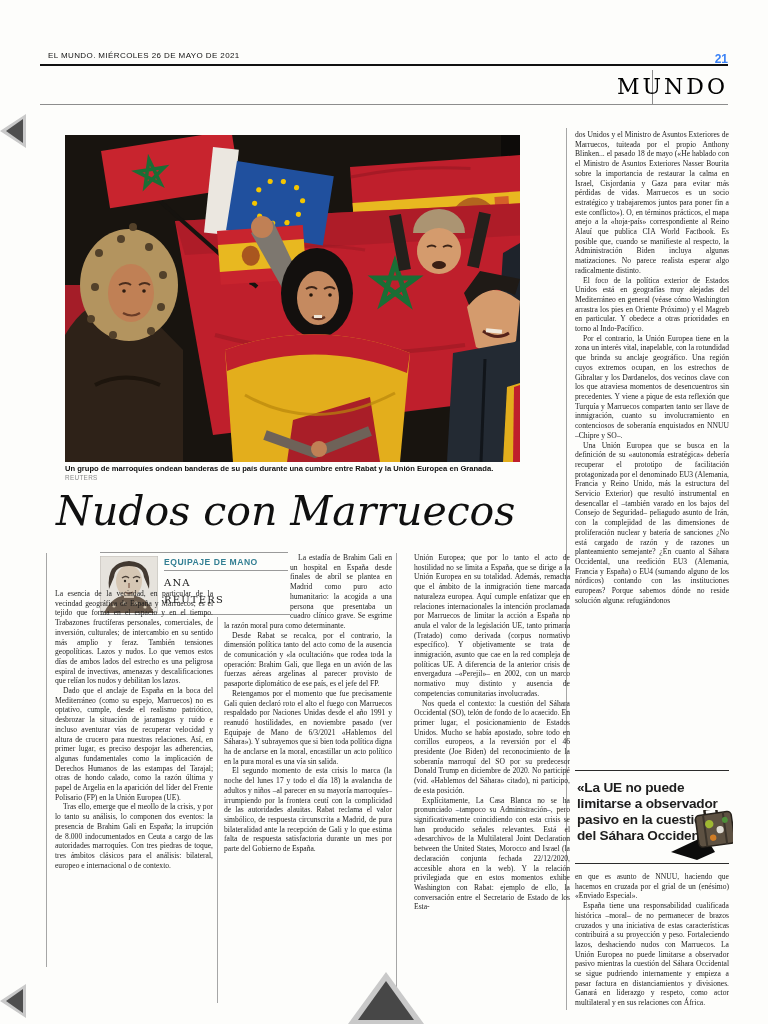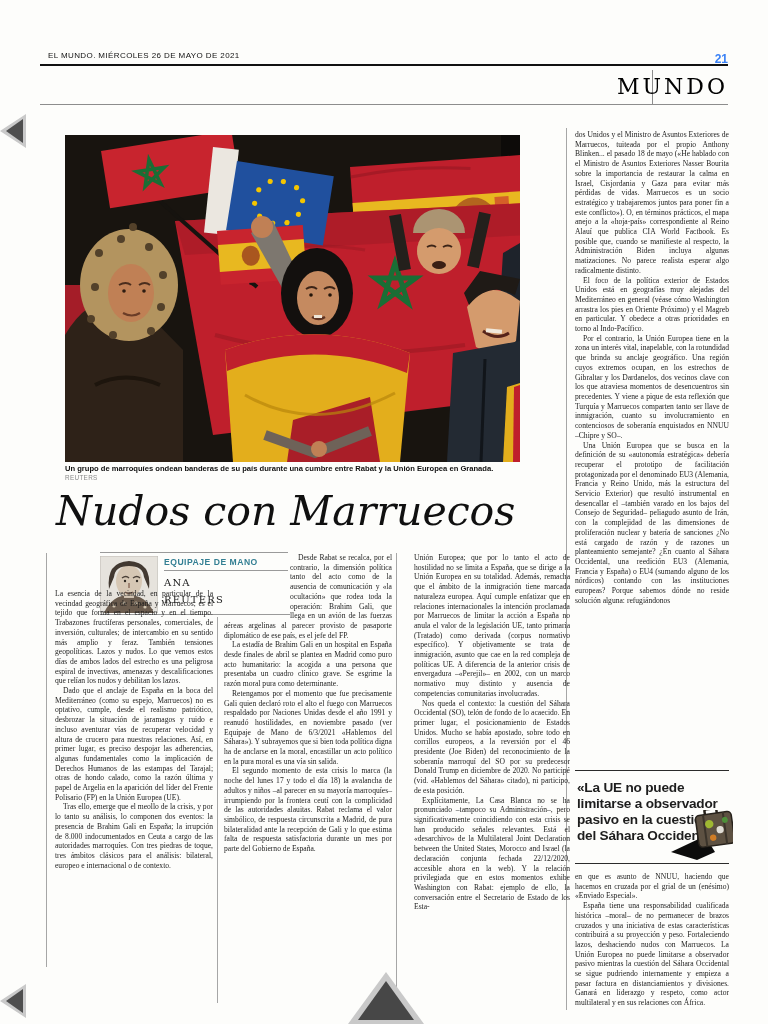--- a/index.html
+++ b/index.html
@@ -218,22 +218,22 @@
 <div class="abs vrule v2"></div>
 <div class="abs vrule v3"></div>
 
 <div class="abs body-col col1 flush-first">
     <p>La esencia de la vecindad, en particular de la vecindad geográfica de España y Marruecos, es el tejido que forma en el espacio y en el tiempo. Trabazones fructíferas personales, comerciales, de inversión, culturales; de intercambio en su sentido más amplio y feraz. También tensiones geopolíticas. Lazos y nudos. Lo que vemos estos días de ambos lados del estrecho es una peligrosa espiral de invectivas, amenazas y descalificaciones que relían los nudos y debilitan los lazos.</p>
     <p>Dado que el anclaje de España en la boca del Mediterráneo (como su espejo, Marruecos) no es optativo, cumple, desde el realismo patriótico, desbrozar la situación de jaramagos y ruido e incluso aventurar vías de recuperar velocidad y altura de crucero para nuestras relaciones. Así, en primer lugar, es preciso despojar las adherencias, algunas fundamentales como la implicación de Derechos Humanos de las estampas del Tarajal; otras de hondo calado, como la razón última y papel de Argelia en la aparición del líder del Frente Polisario (FP) en la Unión Europea (UE).</p>
     <p>Tras ello, emerge que el meollo de la crisis, y por lo tanto su análisis, lo componen dos eventos: la presencia de Brahim Gali en España; la irrupción de 8.000 indocumentados en Ceuta a cargo de las autoridades marroquíes. Con tres piedras de toque, tres ámbitos clásicos para el análisis: bilateral, europeo e internacional o de contexto.</p>
   </div>
 <div class="abs body-col col2">
     <div class="intrusion-spacer"></div>
+    <p>La estadía de Brahim Gali en un hospital en España desde finales de abril se plantea en Madrid como puro acto humanitario: la acogida a una persona que presentaba un cuadro clínico grave. Se esgrime la razón moral pura como determinante.</p>
     <p>Desde Rabat se recalca, por el contrario, la dimensión política tanto del acto como de la ausencia de comunicación y «la ocultación» que rodea toda la operación: Brahim Gali, que llega en un avión de las fuerzas aéreas argelinas al parecer provisto de pasaporte diplomático de ese país, es el jefe del FP.</p>
-    <p>La estadía de Brahim Gali en un hospital en España desde finales de abril se plantea en Madrid como puro acto humanitario: la acogida a una persona que presentaba un cuadro clínico grave. Se esgrime la razón moral pura como determinante.</p>
     <p>Retengamos por el momento que fue precisamente Gali quien declaró roto el alto el fuego con Marruecos respaldado por Naciones Unidas desde el año 1991 y reanudó hostilidades, en noviembre pasado (ver Equipaje de Mano de 6/3/2021 «Hablemos del Sáhara»). Y subrayemos que si bien toda política digna ha de anclarse en la moral, encastillar un acto político en la pura moral es una vía sin salida.</p>
     <p>El segundo momento de esta crisis lo marca (la noche del lunes 17 y todo el día 18) la avalancha de adultos y niños –al parecer en su mayoría marroquíes– irrumpiendo por la frontera ceutí con la complicidad de las autoridades alauitas. Rabat reclama el valor simbólico, de respuesta circunscrita a Madrid, de pura bilateralidad ante la recepción de Gali y lo que estima falta de respuesta satisfactoria durante un mes por parte del Gobierno de España.</p>
   </div>
 <div class="abs body-col col3 flush-first">
     <p>Unión Europea; que por lo tanto el acto de hostilidad no se limita a España, que se dirige a la Unión Europea en su totalidad. Además, remacha que el ámbito de la inmigración tiene marcada naturaleza europea. Aquí cumple enfatizar que en relaciones internacionales la intención proclamada por Marruecos de limitar la acción a España no anula el valor de la legislación UE, tanto primaria (Tratado) como derivada (corpus normativo específico). Y objetivamente se trata de inmigración, asunto que cae en la red compleja de políticas UE. A diferencia de la anterior crisis de envergadura –«Perejil»– en 2002, con un marco normativo muy distinto y ausencia de competencias comunitarias involucradas.</p>
     <p>Nos queda el contexto: la cuestión del Sáhara Occidental (SO), telón de fondo de lo acaecido. En primer lugar, el posicionamiento de Estados Unidos. Mucho se había apostado, sobre todo en corrillos europeos, a la reversión por el 46 presidente (Joe Biden) del reconocimiento de la soberanía marroquí del SO por su predecesor Donald Trump en diciembre de 2020. No participé (vid. «Hablemos del Sáhara» citado), ni participo, de esta posición.</p>
     <p>Explícitamente, La Casa Blanca no se ha pronunciado –tampoco su Administración–, pero significativamente coincidiendo con esta crisis se han producido señales relevantes. Está el «desarchivo» de la Multilateral Joint Declaration between the United States, Morocco and Israel (la declaración conjunta fechada 22/12/2020, accesible ahora en la web). Y la relación privilegiada que en estos momentos exhibe Washington con Rabat: ejemplo de ello, la conversación entre el Secretario de Estado de los Esta-</p>
   </div>
 <div class="abs body-col colR-a flush-first">
     <p>dos Unidos y el Ministro de Asuntos Exteriores de Marruecos, tuiteada por el propio Anthony Blinken... el pasado 18 de mayo («He hablado con el Ministro de Asuntos Exteriores Nasser Bourita sobre la importancia de restaurar la calma en Israel, Cisjordania y Gaza para evitar más pérdidas de vidas. Marruecos es un socio estratégico y trabajaremos juntos para poner fin a este conflicto»). O, en términos prácticos, el mapa anejo a la «hoja-país» correspondiente al Reino Alauí que publica CIA World Factbook. Es posible que, cuando se manifieste al respecto, la Administración Biden incluya algunas matizaciones. No parece realista esperar algo radicalmente distinto.</p>

